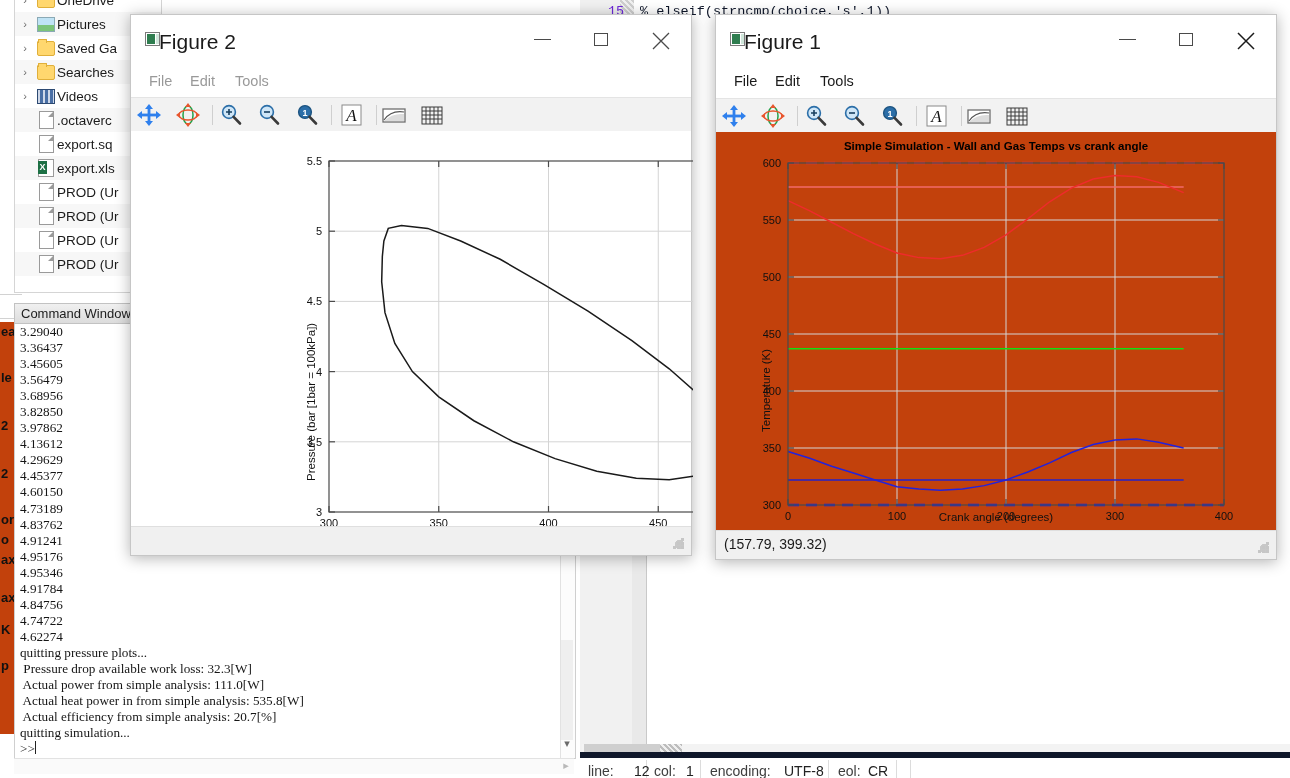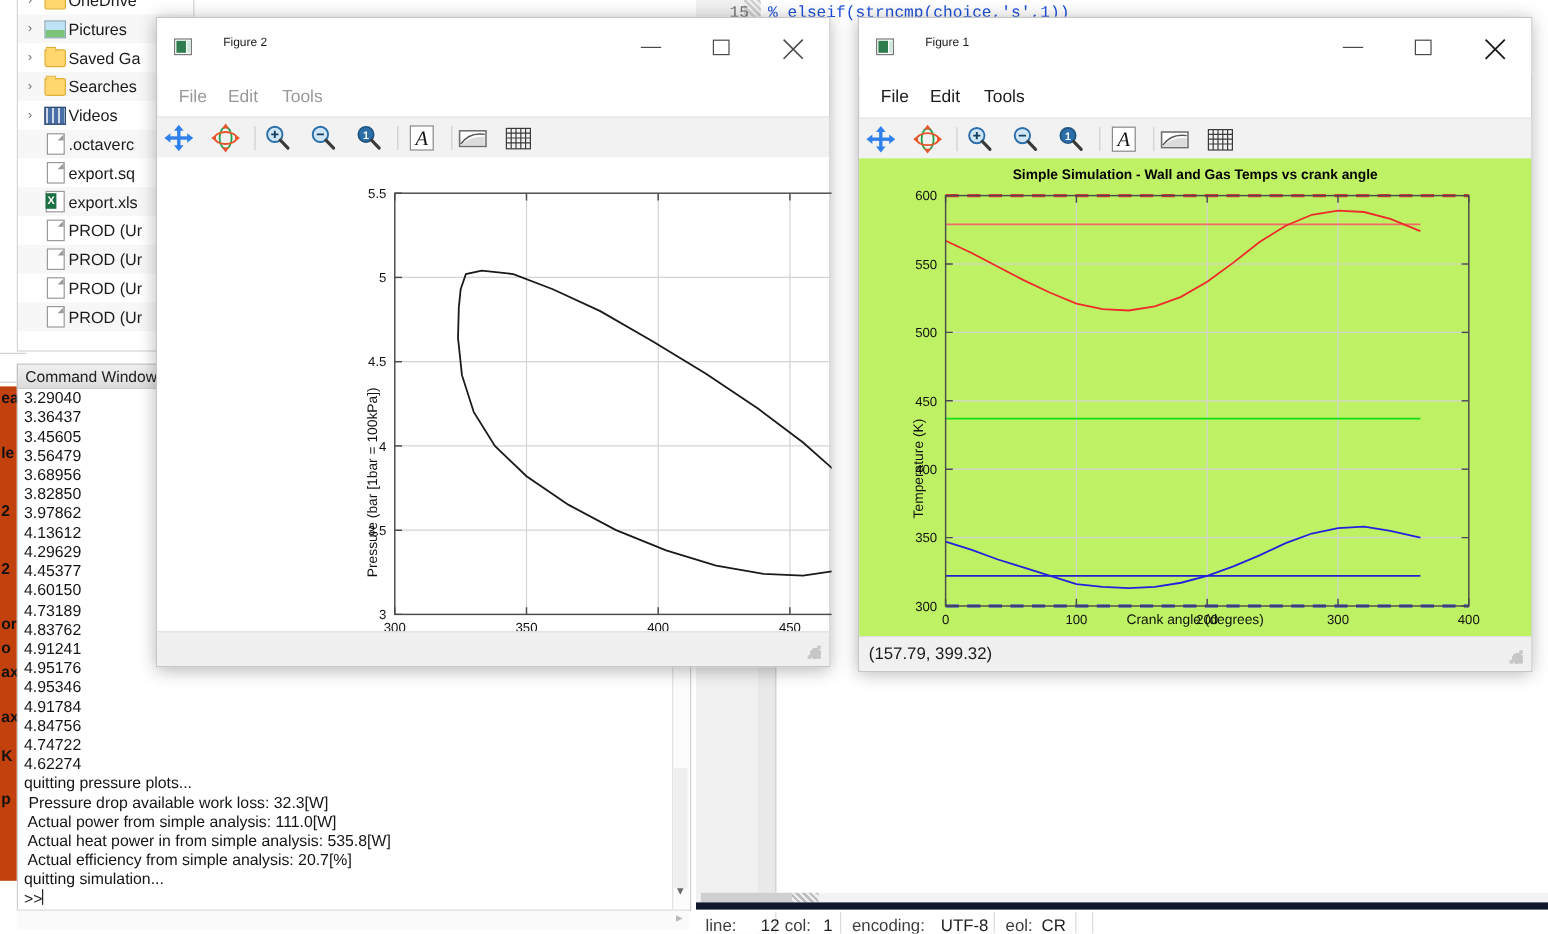--- a/index.html
+++ b/index.html
@@ -8,22 +8,22 @@
     background:#ffffff;
     font-family:"Liberation Sans", sans-serif;
     font-size:13px;color:#222;
   }
   .abs{position:absolute;}
 
   
   #editor-strip{left:580px;top:0;width:710px;height:778px;background:#ffffff;}
   #editor-gutter{left:580px;top:0;width:52px;height:778px;background:#f1f1f1;border-right:1px solid #d8d8d8;}
   .code-line{position:absolute;font-family:"Liberation Mono", monospace;font-size:13.5px;white-space:pre;}
-  .c-num{color:#737373;}
-  .c-comment{color:#1d4ed8;}
+  .c-num{color:#6d28d9;}
+  .c-comment{color:#0f172a;}
   #editor-marker{left:620px;top:0px;width:14px;height:18px;
      background:repeating-linear-gradient(45deg,#cfcfcf 0 2px,#f1f1f1 2px 4px);}
 
   
   #explorer{left:0px;top:0px;width:160px;height:292px;background:#fff;}
   #explorer-inner{left:14px;top:0;width:146px;height:292px;background:#fff;border-left:1px solid #d5d5d5;border-right:1px solid #d5d5d5;border-bottom:1px solid #d5d5d5;}
   .exp-row{position:absolute;left:0;width:146px;height:24px;display:flex;align-items:center;}
   .exp-row.alt{background:#f7f7f7;}
   .exp-chev{width:20px;text-align:center;color:#6d6d6d;font-size:11px;}
   .exp-ic{width:22px;height:18px;display:flex;align-items:center;justify-content:center;}
@@ -43,21 +43,21 @@
   .ystrip-txt{position:absolute;left:1px;font-family:"Liberation Sans",sans-serif;font-size:13px;font-weight:bold;color:#111;}
   #left-edge-rules{left:0;top:0;width:22px;height:322px;background:#fff;}
   .rule{position:absolute;left:0;width:22px;height:1px;background:#d2d2d2;}
 
   
   #cmdwin{left:14px;top:303px;width:560px;height:455px;background:#fff;border:1px solid #cfcfcf;border-top:none;}
   #cmdwin-title{position:absolute;left:14px;top:303px;width:560px;height:21px;
      background:linear-gradient(#f0f0f0,#dcdcdc);border:1px solid #c2c2c2;box-sizing:border-box;}
   #cmdwin-title span{position:absolute;left:6px;top:2px;font-size:13px;color:#202020;}
   #cmd-text{position:absolute;left:20px;top:324px;width:520px;
-     font-family:Liberation Sans, sans-serif;font-size:13.2px;line-height:16.05px;color:#151515;white-space:pre;}
+     font-family:Liberation Serif, serif;font-size:13.2px;line-height:16.05px;color:#151515;white-space:pre;}
   #cmd-caret{position:absolute;left:35px;top:741px;width:1px;height:13px;background:#222;}
   #cmd-vscroll{position:absolute;left:560px;top:324px;width:14px;height:434px;background:#fcfcfc;border-left:1px solid #e2e2e2;}
   #cmd-vthumb{position:absolute;left:561px;top:640px;width:12px;height:100px;background:#efefef;}
   #cmd-vdown{position:absolute;left:560px;top:735px;width:14px;height:16px;color:#6b6b6b;font-size:11px;text-align:center;line-height:16px;}
   #cmd-hscroll{position:absolute;left:14px;top:758px;width:560px;height:15px;background:#fafafa;border-top:1px solid #e2e2e2;}
   #cmd-hright{position:absolute;left:558px;top:758px;width:16px;height:15px;color:#b9b9b9;font-size:11px;text-align:center;line-height:15px;}
 
   
   #statusbar{left:580px;top:752px;width:710px;height:26px;background:#fff;border-top:6px solid #0f172a;}
   .sb-item{position:absolute;top:5px;font-size:14px;white-space:nowrap;}
@@ -68,21 +68,21 @@
   #sb-thumb{position:absolute;left:584px;top:744px;width:76px;height:9px;background:#cfcfcf;}
   #sb-thumb2{position:absolute;left:660px;top:744px;width:22px;height:9px;
      background:repeating-linear-gradient(45deg,#bdbdbd 0 2px,#efefef 2px 4px);}
 
   
   .fig{position:absolute;background:#fff;box-shadow:0 2px 14px rgba(0,0,0,.30);border:1px solid #c6c6c6;box-sizing:border-box;}
   .fig-title{position:absolute;left:0;top:0;height:48px;width:100%;background:#fff;}
   .fig-ic{position:absolute;left:14px;top:17px;width:15px;height:14px;border:1px solid #7a7a7a;background:#fff;box-sizing:border-box;}
   .fig-ic:before{content:"";position:absolute;left:1px;top:1px;width:8px;height:10px;background:#2f7d4f;}
   .fig-ic:after{content:"";position:absolute;left:10px;top:1px;width:3px;height:10px;background:#cfe6da;}
-  .fig-name{position:absolute;left:55px;top:15px;font-size:10px;color:#1a1a1a;}
+  .fig-name{position:absolute;left:28px;top:15px;font-size:21px;color:#1a1a1a;}
   .wbtn{position:absolute;top:8px;width:46px;height:32px;cursor:default;}
   .wbtn-min:after{content:"";position:absolute;left:14px;top:16px;width:17px;height:1px;background:#4a4a4a;}
   .wbtn-max:after{content:"";position:absolute;left:15px;top:10px;width:14px;height:13px;border:1px solid #4a4a4a;box-sizing:border-box;}
   .wbtn-close svg{position:absolute;left:14px;top:9px;}
   .fig-menu{position:absolute;height:24px;}
   .fig-menu span{position:absolute;top:0;font-size:14.5px;}
   .fig-tb{position:absolute;height:34px;background:#f2f2f2;border-top:1px solid #e4e4e4;border-bottom:1px solid #dcdcdc;}
   .tb-sep{position:absolute;top:7px;width:1px;height:20px;background:#cfcfcf;}
   .tb-btn{position:absolute;top:3px;width:30px;height:28px;}
   .fig-status{position:absolute;height:28px;background:#f0f0f0;border-top:1px solid #dfdfdf;}
@@ -516,21 +516,21 @@
     <div class="tb-btn" style="left:286px;">
       <svg width="30" height="28" viewBox="0 0 30 28">
           <g stroke="#3a3a3a" stroke-width="1">
             <rect x="5" y="6" width="20" height="17" fill="none"></rect>
             <path d="M9 6v17M13 6v17M17 6v17M21 6v17M5 10h20M5 14h20M5 18h20"></path>
           </g>
         </svg>
     </div>
   </div>
 
-  <div class="abs" style="left:0;top:117px;width:100%;height:401px;background:#bef264;">
+  <div class="abs" style="left:0;top:117px;width:100%;height:401px;background:#c2410c;">
     <div class="pl-title" style="left:0;top:8px;width:100%;text-align:center;">Simple Simulation - Wall and Gas Temps vs crank angle</div>
 
     <svg id="svg-temps" width="562" height="401" style="position:absolute;left:0;top:0;">
         <line x1="72" y1="316" x2="508" y2="316" stroke="#d4d4d4" stroke-width="1"></line>
         <line x1="72" y1="259" x2="508" y2="259" stroke="#d4d4d4" stroke-width="1"></line>
         <line x1="72" y1="202" x2="508" y2="202" stroke="#d4d4d4" stroke-width="1"></line>
         <line x1="72" y1="145" x2="508" y2="145" stroke="#d4d4d4" stroke-width="1"></line>
         <line x1="72" y1="88" x2="508" y2="88" stroke="#d4d4d4" stroke-width="1"></line>
         <line x1="181" y1="31" x2="181" y2="373" stroke="#d4d4d4" stroke-width="1"></line>
         <line x1="290" y1="31" x2="290" y2="373" stroke="#d4d4d4" stroke-width="1"></line>

